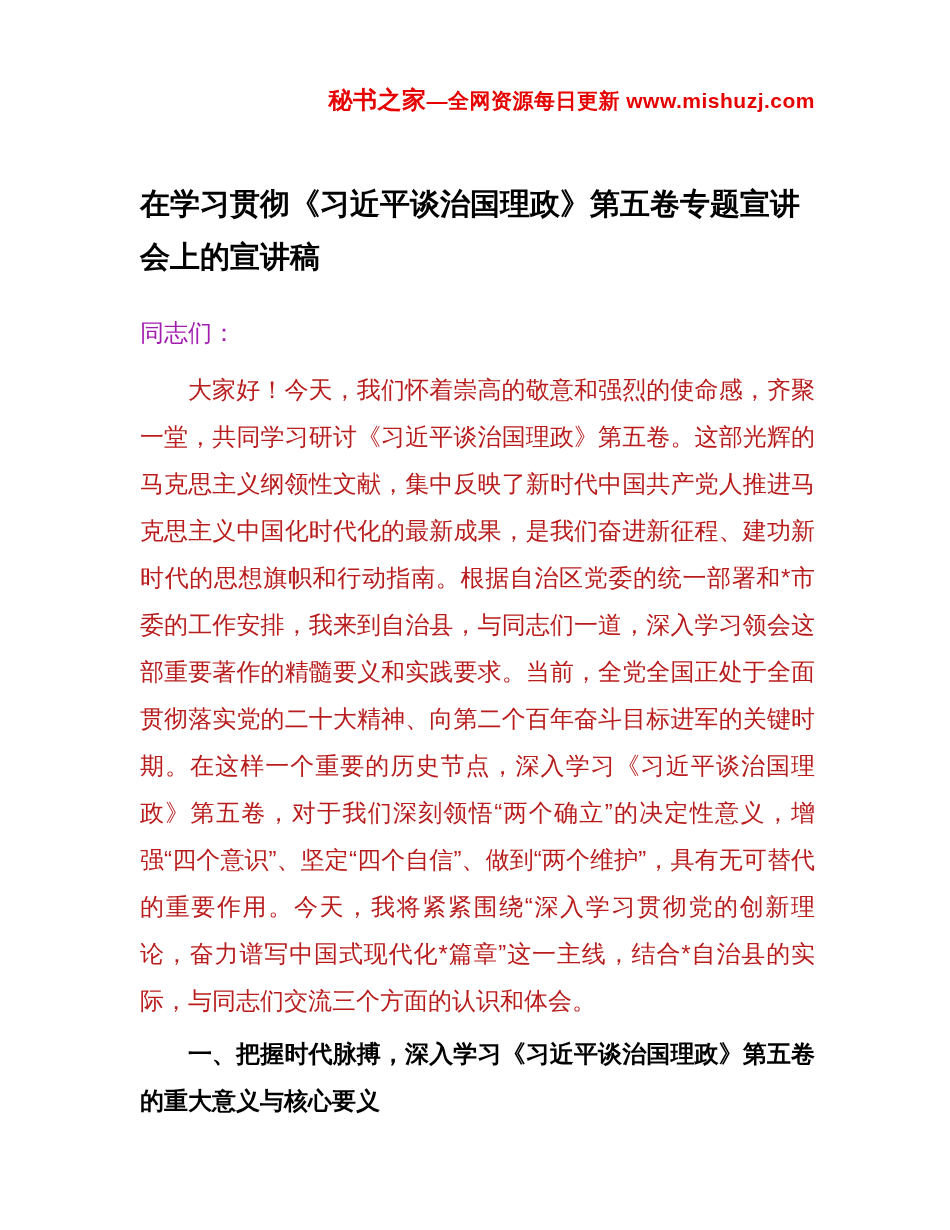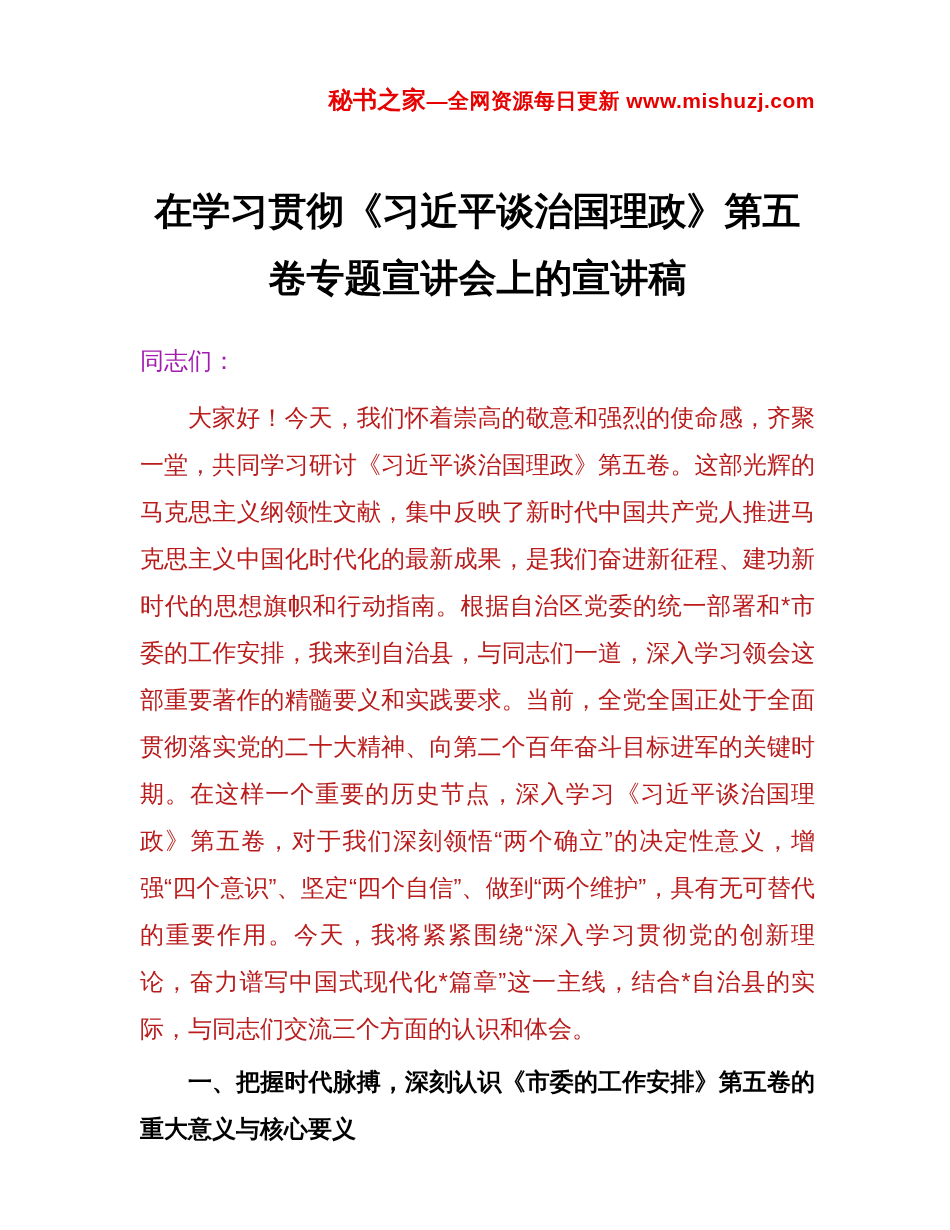--- a/index.html
+++ b/index.html
@@ -31,22 +31,21 @@
       font-weight: bold;
     }
     .site-header .tagline {
       font-size: 21px;
       font-weight: bold;
     }
 
     
     .doc-title {
       margin-top: 62px;
-      text-align: center;
-      font-size: 38px;
+      font-size: 30px;
       font-weight: bold;
       color: #000000;
       line-height: 1.75;
     }
 
     
     .salutation {
       margin-top: 26px;
       font-size: 24px;
       color: #a21caf;
@@ -82,15 +81,15 @@
   <div class="site-header" style="color: rgb(230, 0, 0); text-align: right;">
     <span class="brand">秘书之家</span><span class="tagline">—全网资源每日更新 www.mishuzj.com</span>
   </div>
 
   <h1 class="doc-title">在学习贯彻《习近平谈治国理政》第五卷专题宣讲会上的宣讲稿</h1>
 
   <p class="salutation">同志们：</p>
 
   <p class="body-para">大家好！今天，我们怀着崇高的敬意和强烈的使命感，齐聚一堂，共同学习研讨《习近平谈治国理政》第五卷。这部光辉的马克思主义纲领性文献，集中反映了新时代中国共产党人推进马克思主义中国化时代化的最新成果，是我们奋进新征程、建功新时代的思想旗帜和行动指南。根据自治区党委的统一部署和*市委的工作安排，我来到自治县，与同志们一道，深入学习领会这部重要著作的精髓要义和实践要求。当前，全党全国正处于全面贯彻落实党的二十大精神、向第二个百年奋斗目标进军的关键时期。在这样一个重要的历史节点，深入学习《习近平谈治国理政》第五卷，对于我们深刻领悟“两个确立”的决定性意义，增强“四个意识”、坚定“四个自信”、做到“两个维护”，具有无可替代的重要作用。今天，我将紧紧围绕“深入学习贯彻党的创新理论，奋力谱写中国式现代化*篇章”这一主线，结合*自治县的实际，与同志们交流三个方面的认识和体会。</p>
 
-  <p class="section-heading">一、把握时代脉搏，深刻认识《市委的工作安排》第五卷的重大意义与核心要义</p>
+  <p class="section-heading">一、把握时代脉搏，深入学习《习近平谈治国理政》第五卷的重大意义与核心要义</p>
 
 </div>
 
 </body></html>

